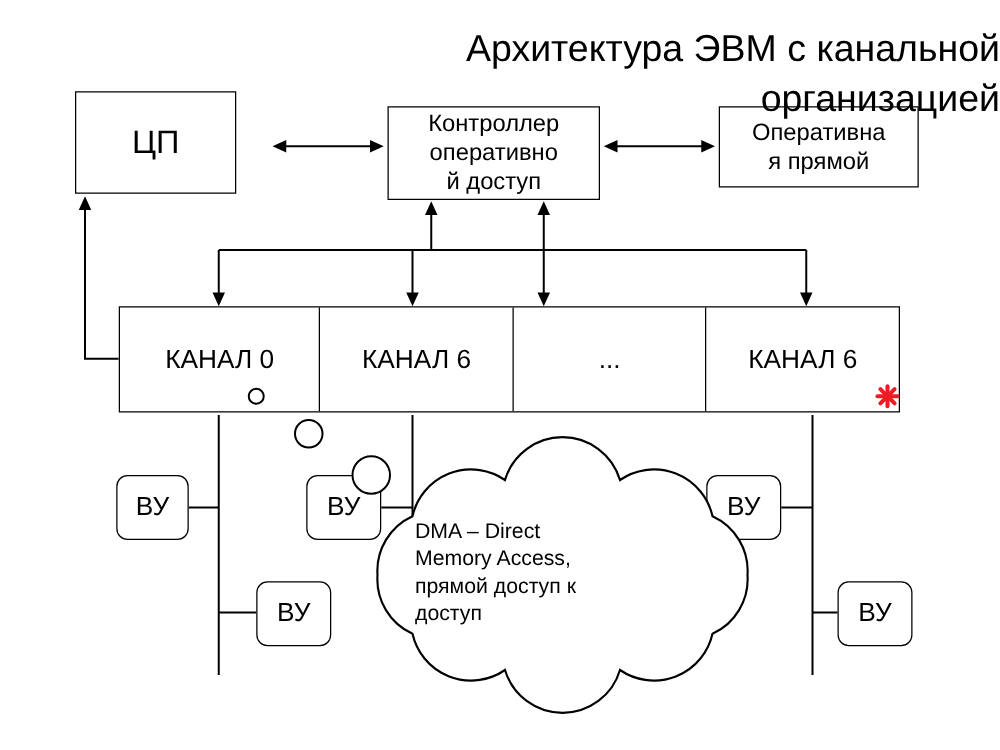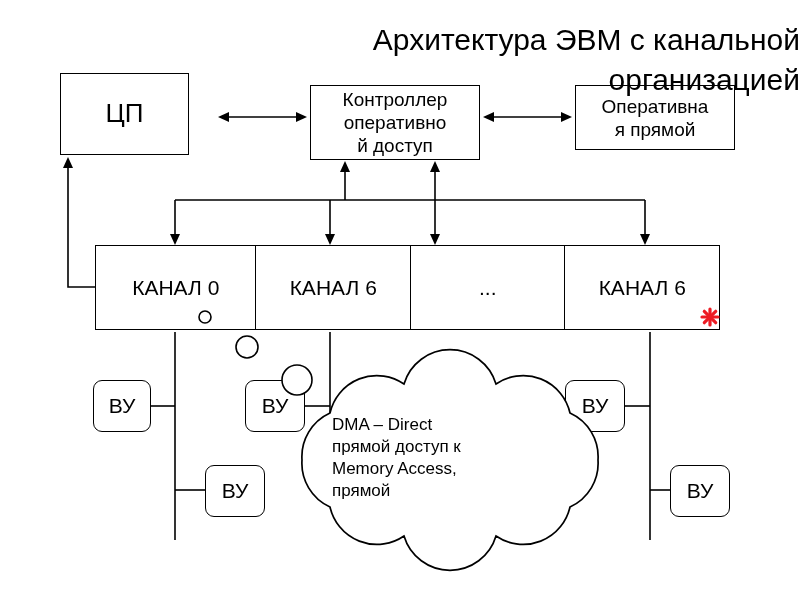--- a/index.html
+++ b/index.html
@@ -154,23 +154,23 @@
     <g stroke="#ed1c24" stroke-width="3.2" stroke-linecap="round">
       <line x1="702" y1="317" x2="718" y2="317"></line>
       <line x1="710" y1="309" x2="710" y2="325"></line>
       <line x1="704.3" y1="311.3" x2="715.7" y2="322.7"></line>
       <line x1="715.7" y1="311.3" x2="704.3" y2="322.7"></line>
     </g>
   </svg>
 
   <div class="cloud-text">
     <div>DMA – Direct</div>
+    <div>Memory Access,</div>
     <div>прямой доступ к</div>
-    <div>Memory Access,</div>
-    <div>прямой</div>
+    <div>доступ</div>
   </div>
 
   <div class="page-title">
     <span>Архитектура ЭВМ с канальной</span>
     <span>организацией</span>
   </div>
 
 </div>
 
 </body></html>

